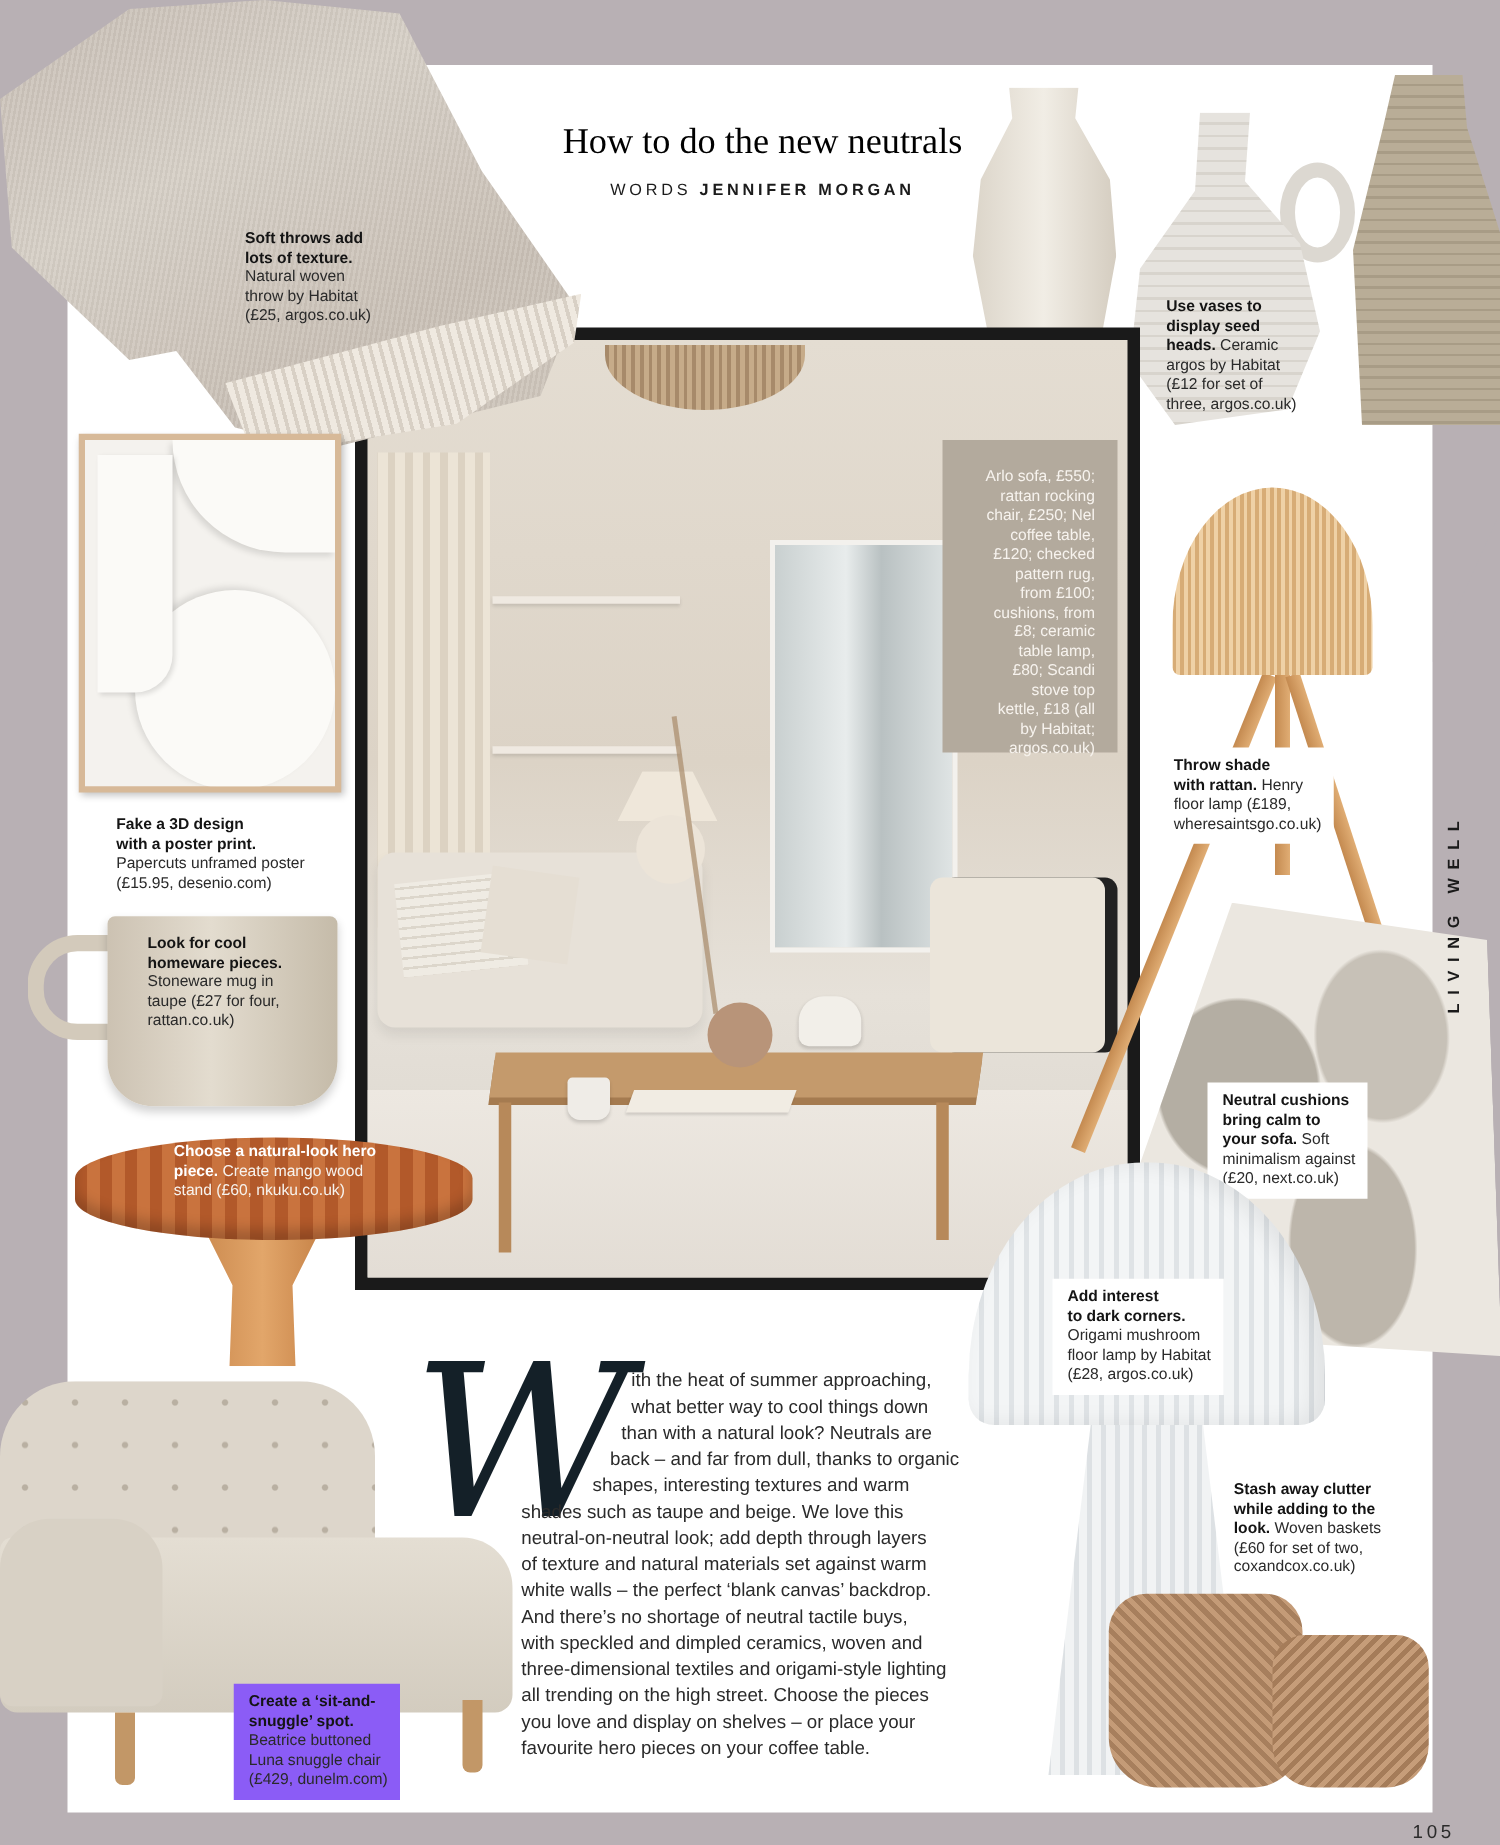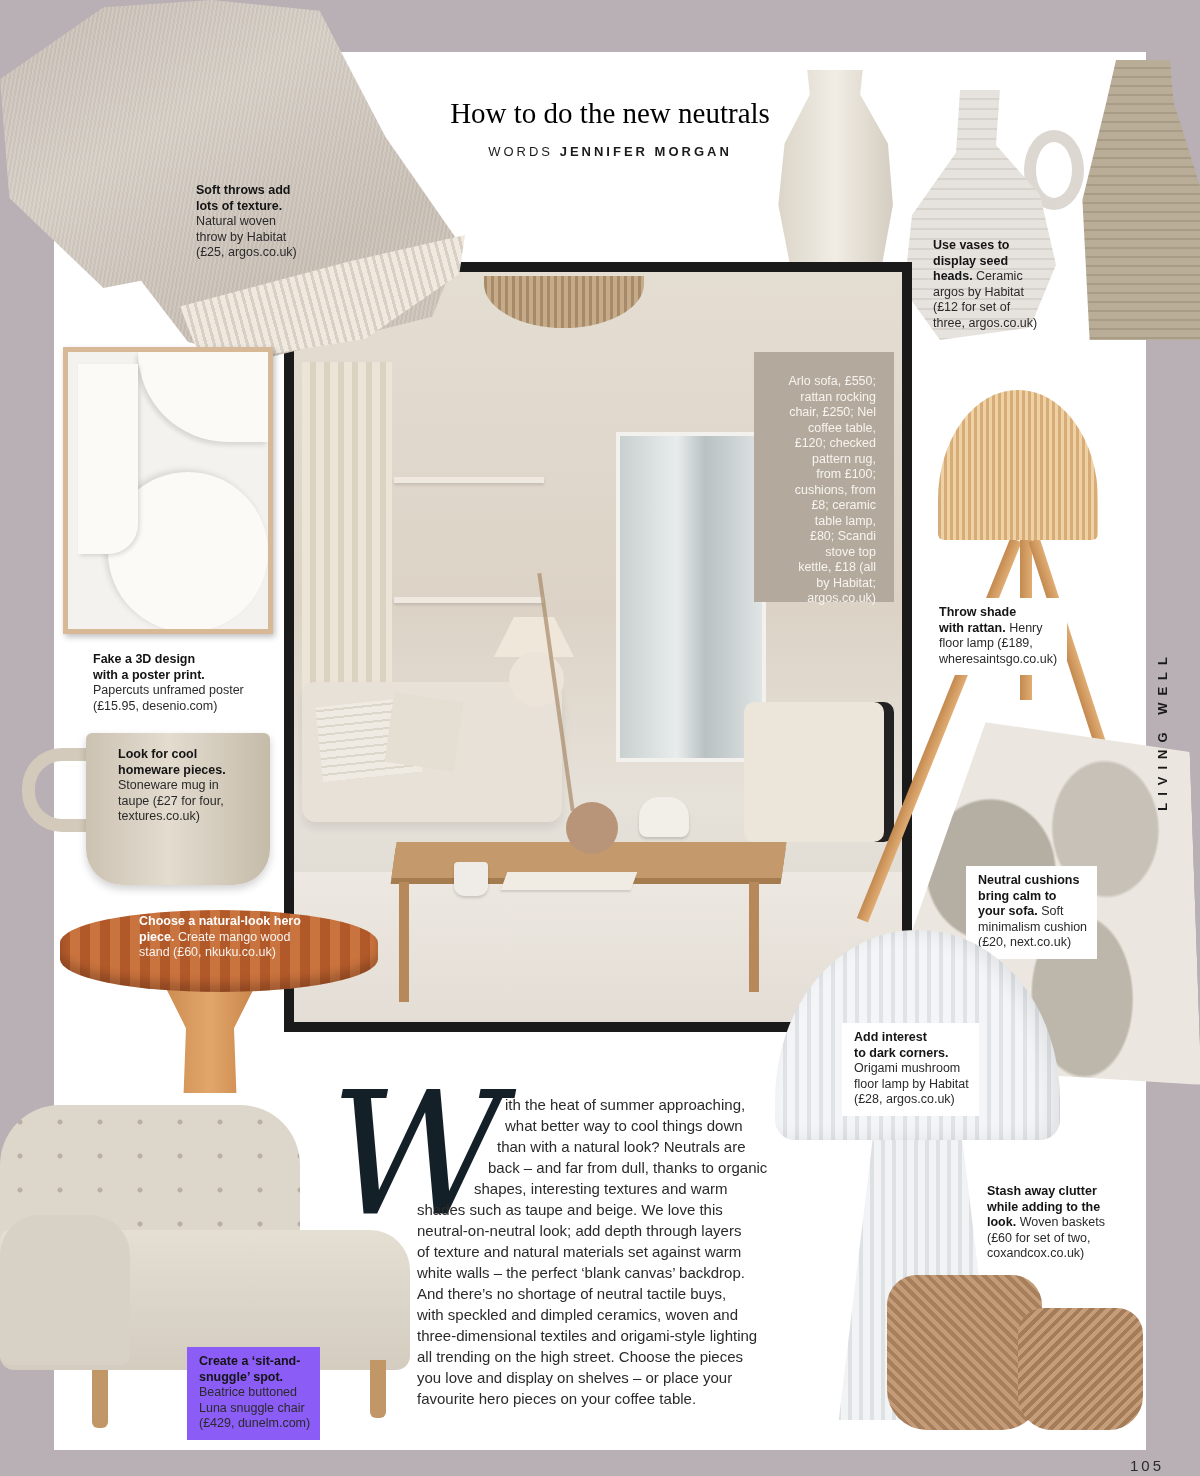--- a/index.html
+++ b/index.html
@@ -223,21 +223,21 @@
   <div>(£15.95, desenio.com)</div>
 </div>
 
 <div class="mug-handle"></div>
 <div class="mug-big"></div>
 <div class="cap" style="left:118px; top:747px;">
   <div><b>Look for cool</b></div>
   <div><b>homeware pieces.</b></div>
   <div>Stoneware mug in</div>
   <div>taupe (£27 for four,</div>
-  <div>textures.co.uk)</div>
+  <div>rattan.co.uk)</div>
 </div>
 
 <div class="stand-foot"></div>
 <div class="stand-top"></div>
 <div class="cap white" style="left:139px; top:914px;">
   <div><b>Choose a natural-look hero</b></div>
   <div><b>piece.</b> <span>Create mango wood</span></div>
   <div>stand (£60, nkuku.co.uk)</div>
 </div>
 
@@ -250,21 +250,21 @@
   <div><b>with rattan.</b> <span>Henry</span></div>
   <div>floor lamp (£189,</div>
   <div>wheresaintsgo.co.uk)</div>
 </div>
 
 <div class="cushion"></div>
 <div class="cap box" style="left:966px; top:866px;">
   <div><b>Neutral cushions</b></div>
   <div><b>bring calm to</b></div>
   <div><b>your sofa.</b> <span>Soft</span></div>
-  <div>minimalism cushion</div>
+  <div>minimalism against</div>
   <div>(£20, next.co.uk)</div>
 </div>
 
 <div class="mush-stem"></div>
 <div class="mush-cap"></div>
 <div class="cap box" style="left:842px; top:1023px;">
   <div><b>Add interest</b></div>
   <div><b>to dark corners.</b></div>
   <div>Origami mushroom</div>
   <div>floor lamp by Habitat</div>

